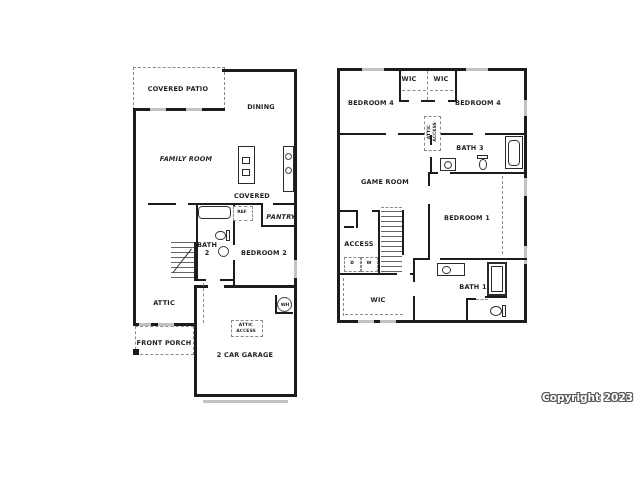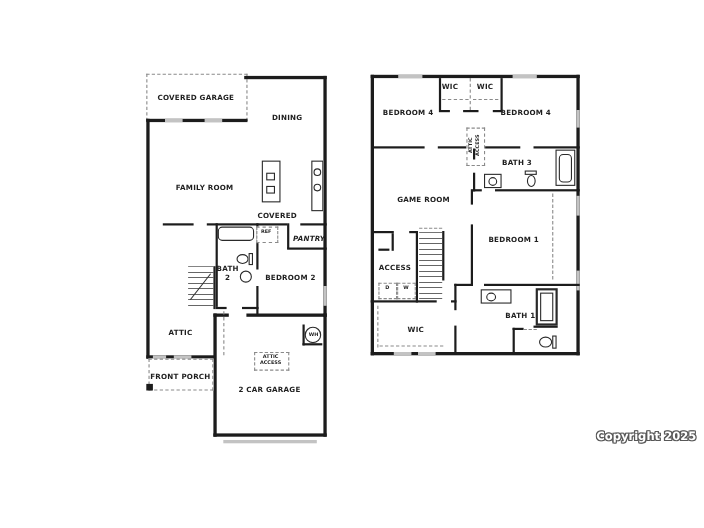--- a/index.html
+++ b/index.html
@@ -83,23 +83,23 @@
     <div class="fix round" style="left:218px;top:246px;width:11px;height:11px;"></div>
 
     <div class="stairs" style="left:171px;top:242px;width:23px;height:39px;border-right:2px solid #222;"></div>
     <div class="arrow" style="left:173px;top:272px;width:30px;"></div>
 
     <div class="w" style="left:275px;top:295px;width:2px;height:19px;"></div>
     <div class="w" style="left:275px;top:312px;width:18px;height:2px;"></div>
     <div class="fix round" style="left:277px;top:297px;width:15px;height:15px;"></div>
     <div class="dash" style="left:231px;top:320px;width:30px;height:15px;"></div>
 
-    <div class="lbl" style="left:178px;top:89px;">COVERED GARAGE</div>
+    <div class="lbl" style="left:178px;top:89px;">COVERED PATIO</div>
     <div class="lbl" style="left:261px;top:107px;">DINING</div>
-    <div class="lbl" style="left:186px;top:171px;">FAMILY ROOM</div>
+    <div class="lbl" style="left:186px;top:159px;font-style:italic;">FAMILY ROOM</div>
     <div class="lbl" style="left:252px;top:196px;">COVERED</div>
     <div class="lbl" style="left:281px;top:217px;font-style:italic;">PANTRY</div>
     <div class="lbl sm" style="left:242px;top:212px;">REF</div>
     <div class="lbl wrap" style="left:207px;top:249px;width:26px;">BATH 2</div>
     <div class="lbl" style="left:264px;top:253px;">BEDROOM 2</div>
     <div class="lbl" style="left:164px;top:303px;">ATTIC</div>
     <div class="lbl" style="left:164px;top:343px;">FRONT PORCH</div>
     <div class="lbl sm wrap" style="left:246px;top:328px;width:26px;">ATTIC ACCESS</div>
     <div class="lbl" style="left:245px;top:355px;">2 CAR GARAGE</div>
     <div class="lbl sm" style="left:285px;top:305px;">WH</div>
@@ -190,16 +190,16 @@
     <div class="lbl" style="left:385px;top:182px;">GAME ROOM</div>
     <div class="lbl" style="left:467px;top:218px;">BEDROOM 1</div>
     <div class="lbl" style="left:359px;top:244px;">ACCESS</div>
     <div class="lbl sm" style="left:352px;top:263px;">D</div>
     <div class="lbl sm" style="left:369px;top:263px;">W</div>
     <div class="lbl" style="left:378px;top:300px;">WIC</div>
     <div class="lbl" style="left:473px;top:287px;">BATH 1</div>
   </div>
 
   <div class="footer">
-    <div>Copyright 2025</div>
+    <div>Copyright 2023</div>
   </div>
 
 </div>
 
 </body></html>

